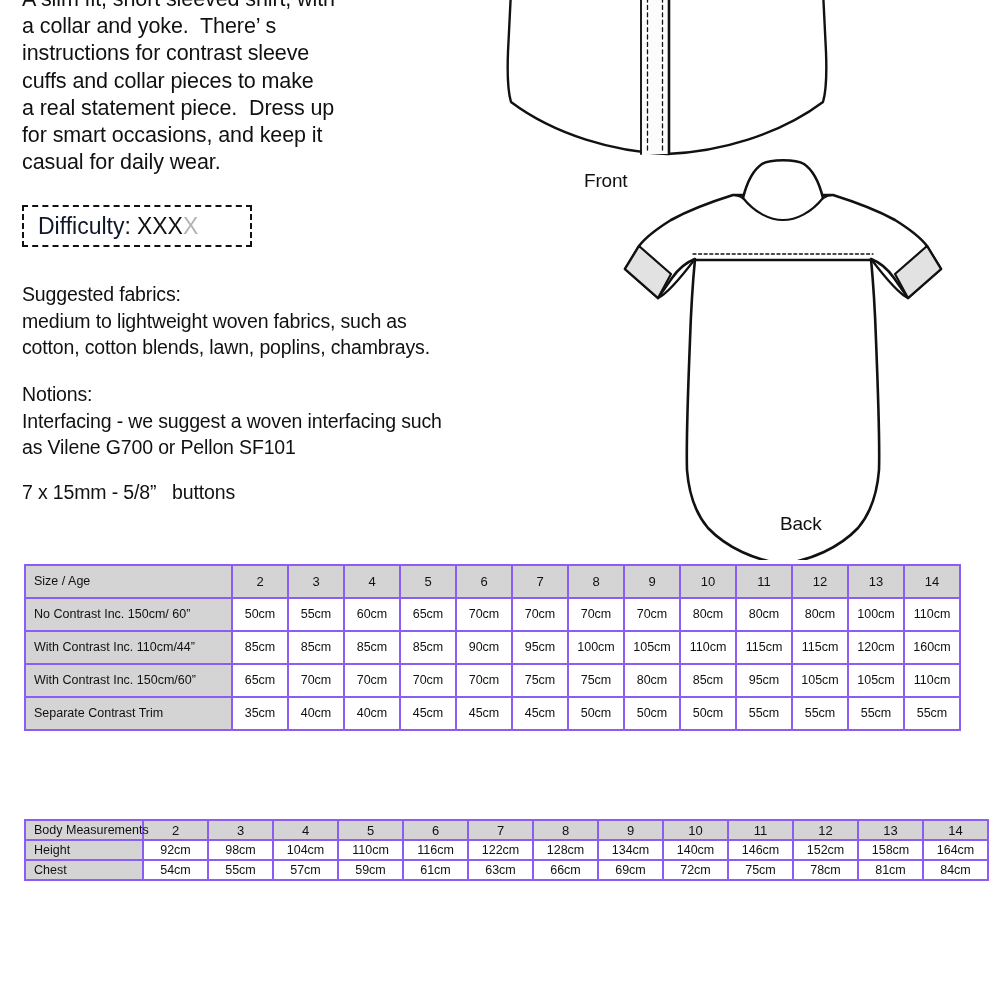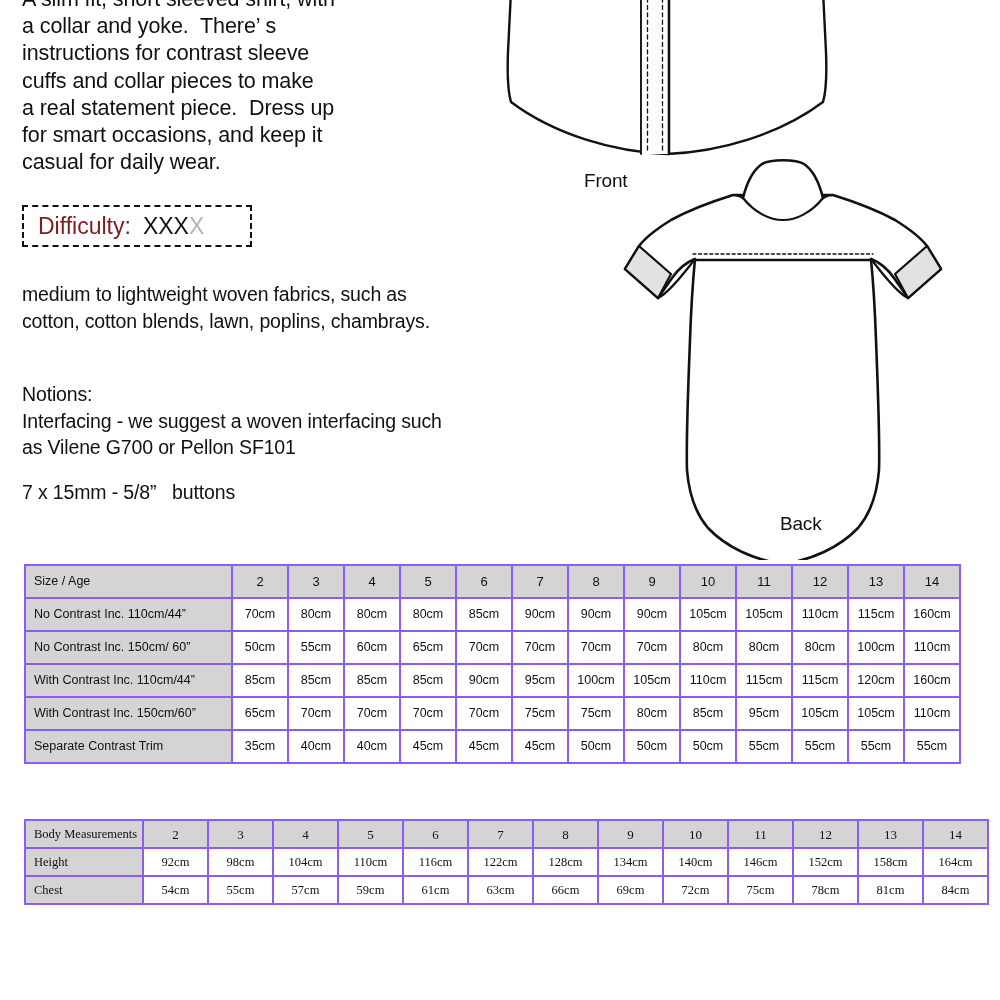--- a/index.html
+++ b/index.html
@@ -42,21 +42,21 @@
     width: 230px;
     height: 42px;
     border: 2.5px dashed #111111;
     box-sizing: border-box;
     display: flex;
     align-items: center;
     padding-left: 14px;
   }
   #difficulty-badge .dlabel {
     font-size: 23px;
-    color: #7f1d1d;
+    color: #0f172a;
     letter-spacing: 0px;
   }
   .x-filled { color: #111111; font-size: 23px; }
   .x-empty  { color: #b3b3b3; font-size: 23px; }
 
   
   #fabrics-block {
     position: absolute;
     left: 22px;
     top: 281px;
@@ -148,44 +148,45 @@
   #fabric-requirements-table td, #fabric-requirements-table th { height: 31px; }
   #fabric-requirements-table col.c-label { width: 205px; }
   #fabric-requirements-table col.c-size  { width: 54px;  }
 
   
   #body-measurements-table {
     left: 24px;
     top: 819px;
     width: 934px;
   }
-  #body-measurements-table td, #body-measurements-table th { height: 26px; font-family: Liberation Serif, serif; }
+  #body-measurements-table td, #body-measurements-table th { height: 18px; }
   #body-measurements-table col.c-label { width: 116px; }
   #body-measurements-table col.c-size  { width: 63px;  }
 </style>
 </head>
 <body>
 
 <div id="description-block">
   <div class="desc-line clipped">A slim fit, short sleeved shirt, with</div>
   <div class="desc-line">a collar and yoke.  There’ s</div>
   <div class="desc-line">instructions for contrast sleeve</div>
   <div class="desc-line">cuffs and collar pieces to make</div>
   <div class="desc-line">a real statement piece.  Dress up</div>
   <div class="desc-line">for smart occasions, and keep it</div>
   <div class="desc-line">casual for daily wear.</div>
 </div>
 
 <div id="difficulty-badge">
   <span class="dlabel">Difficulty:</span>
-  <span class="x-filled" style="margin-left:12px;">XXX</span>
+  <span class="x-filled" style="margin-left:6px;">XXX</span>
     <span class="x-empty">X</span>
 </div>
 
 <div id="fabrics-block">
+  <div class="body-line">Suggested fabrics:</div>
   <div class="body-line">medium to lightweight woven fabrics, such as</div>
   <div class="body-line">cotton, cotton blends, lawn, poplins, chambrays.</div>
 </div>
 
 <div id="notions-block">
   <div class="body-line">Notions:</div>
   <div class="body-line">Interfacing - we suggest a woven interfacing such</div>
   <div class="body-line">as Vilene G700 or Pellon SF101</div>
 </div>
 <div id="buttons-note">
@@ -302,36 +303,20 @@
       <th class="hdr-size">9</th>
       <th class="hdr-size">10</th>
       <th class="hdr-size">11</th>
       <th class="hdr-size">12</th>
       <th class="hdr-size">13</th>
       <th class="hdr-size">14</th>
     </tr>
   </thead>
   <tbody>
     <tr>
-      <td class="rowlabel">No Contrast Inc. 110cm/44”</td>
-      <td>70cm</td>
-      <td>80cm</td>
-      <td>80cm</td>
-      <td>80cm</td>
-      <td>85cm</td>
-      <td>90cm</td>
-      <td>90cm</td>
-      <td>90cm</td>
-      <td>105cm</td>
-      <td>105cm</td>
-      <td>110cm</td>
-      <td>115cm</td>
-      <td>160cm</td>
-    </tr>
-    <tr>
       <td class="rowlabel">No Contrast Inc. 150cm/ 60”</td>
       <td>50cm</td>
       <td>55cm</td>
       <td>60cm</td>
       <td>65cm</td>
       <td>70cm</td>
       <td>70cm</td>
       <td>70cm</td>
       <td>70cm</td>
       <td>80cm</td>

